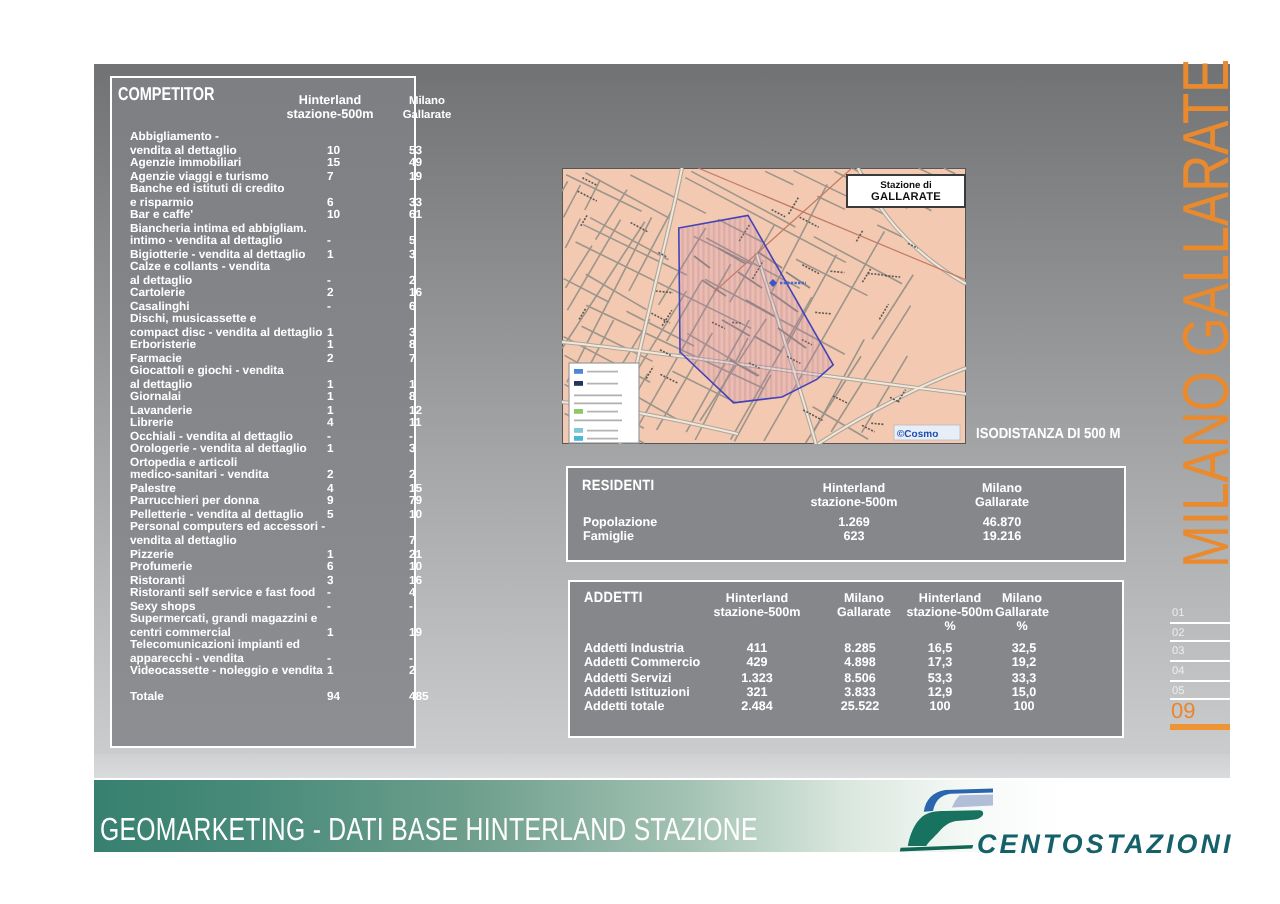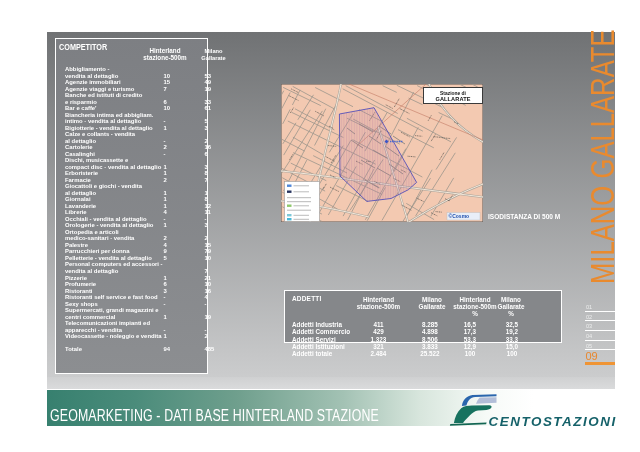--- a/index.html
+++ b/index.html
@@ -405,22 +405,33 @@
 <text x="167.5" y="134.3" font-size="5" font-weight="bold" fill="#1f4fae" font-family="Liberation Sans">©Cosmo</text>
 </svg>
 
   <div class="abs" style="left:423px;top:87px;width:60px;height:17px;background:#fff;border:0.9px solid #3a3a3a;box-sizing:border-box;text-align:center;color:#111;">
     <div style="font-size:4.9px;font-weight:bold;margin-top:2.6px;">Stazione di</div>
     <div style="font-size:5.6px;font-weight:bold;letter-spacing:.1px;">GALLARATE</div>
   </div>
 
   <div class="abs" style="left:488px;top:211.8px;font-size:7.3px;font-weight:bold;color:#fff;transform:scaleX(.90);transform-origin:left top;white-space:nowrap;">ISODISTANZA DI 500 M</div>
 
-
-  <div class="abs box" style="left:284px;top:290px;width:278px;height:53px;">
+  <div class="abs box" style="left:283px;top:233px;width:279.5px;height:48px;">
+    <div class="bt" style="left:7px;top:3.5px;">RESIDENTI</div>
+    <div class="hc" style="left:98px;top:6.5px;width:90px;">Hinterland<br>stazione-500m</div>
+    <div class="hc" style="left:187px;top:6.5px;width:60px;">Milano<br>Gallarate</div>
+    <div class="lab" style="left:7.5px;top:23.5px;">Popolazione</div>
+    <div class="val" style="left:143px;top:23.5px;">1.269</div>
+    <div class="val" style="left:217px;top:23.5px;">46.870</div>
+    <div class="lab" style="left:7.5px;top:30.8px;">Famiglie</div>
+    <div class="val" style="left:143px;top:30.8px;">623</div>
+    <div class="val" style="left:217px;top:30.8px;">19.216</div>
+  </div>
+
+  <div class="abs box" style="left:284px;top:290px;width:278px;height:79px;">
     <div class="bt" style="left:7px;top:3px;">ADDETTI</div>
     <div class="hc" style="left:48px;top:4.5px;width:91px;">Hinterland<br>stazione-500m</div>
     <div class="hc" style="left:117px;top:4.5px;width:60px;">Milano<br>Gallarate</div>
     <div class="hc" style="left:145px;top:4.5px;width:90px;">Hinterland<br>stazione-500m<br>%</div>
     <div class="hc" style="left:196px;top:4.5px;width:60px;">Milano<br>Gallarate<br>%</div>
     <div class="lab" style="left:7px;top:30.2px;">Addetti Industria</div>
     <div class="val" style="left:93.5px;top:30.2px;">411</div>
     <div class="val" style="left:145px;top:30.2px;">8.285</div>
     <div class="val" style="left:185px;top:30.2px;">16,5</div>
     <div class="val" style="left:227px;top:30.2px;">32,5</div>

